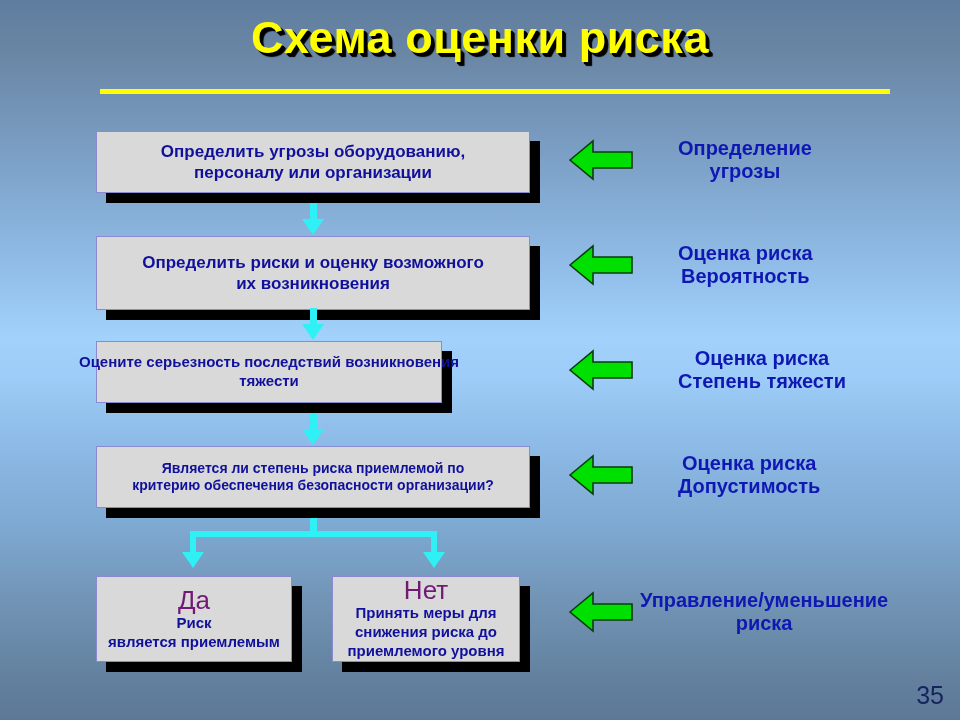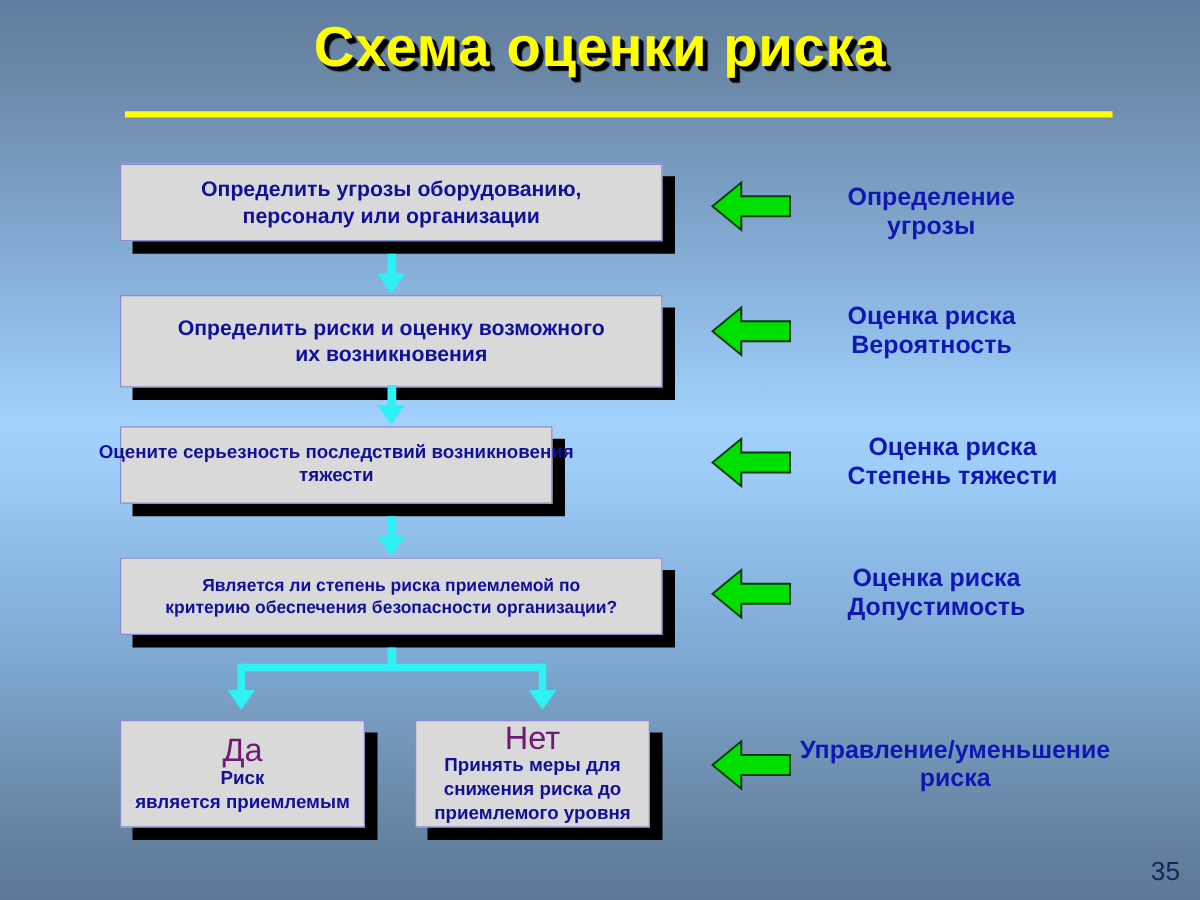--- a/index.html
+++ b/index.html
@@ -150,33 +150,33 @@
     white-space: nowrap;
   }
   .stage-label .line { display: block; }
 
   #stage-1 { left: 568px; top: 137px; }
   #stage-2 { left: 568px; top: 242px; }
   #stage-3 { left: 568px; top: 347px; }
   #stage-4 { left: 568px; top: 452px; }
   #stage-5 { left: 568px; top: 589px; }
 
-  #stage-1 .stage-label { margin-left: 44px; margin-top: 10px; }
+  #stage-1 .stage-label { margin-left: 44px; }
   #stage-2 .stage-label { margin-left: 44px; }
   #stage-3 .stage-label { margin-left: 44px; }
   #stage-4 .stage-label { margin-left: 44px; }
   #stage-5 .stage-label { margin-left: 6px; }
 
   
   #page-number {
     position: absolute;
     right: 16px;
     bottom: 10px;
     color: #16235e;
-    font-size: 21px;
+    font-size: 25px;
     font-weight: normal;
     font-family: "Liberation Sans", sans-serif;
   }
 </style>
 </head>
 <body>
 
 <div id="slide">
 
   <div id="title-block">

